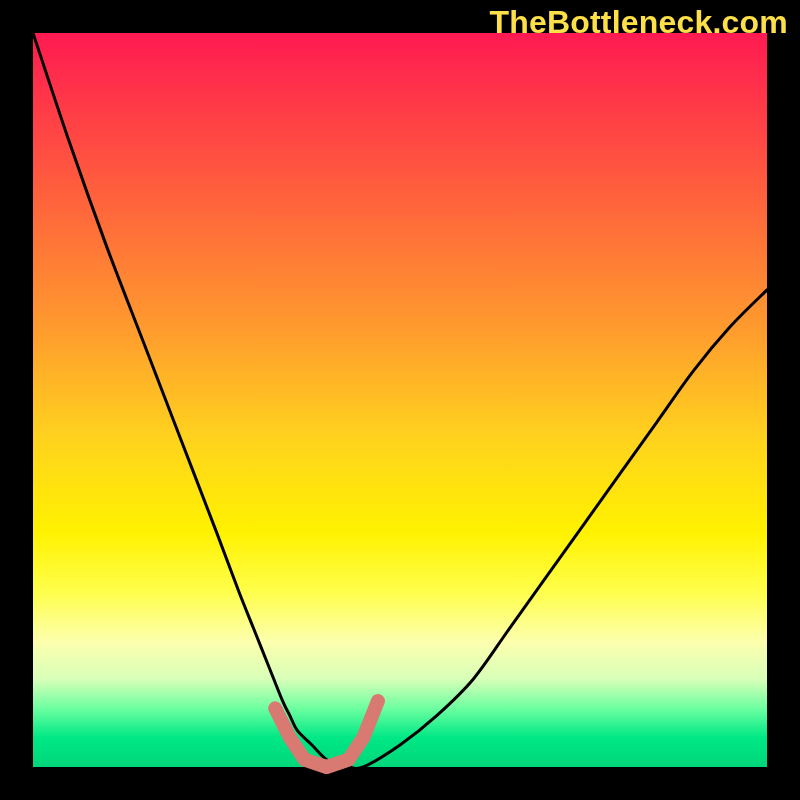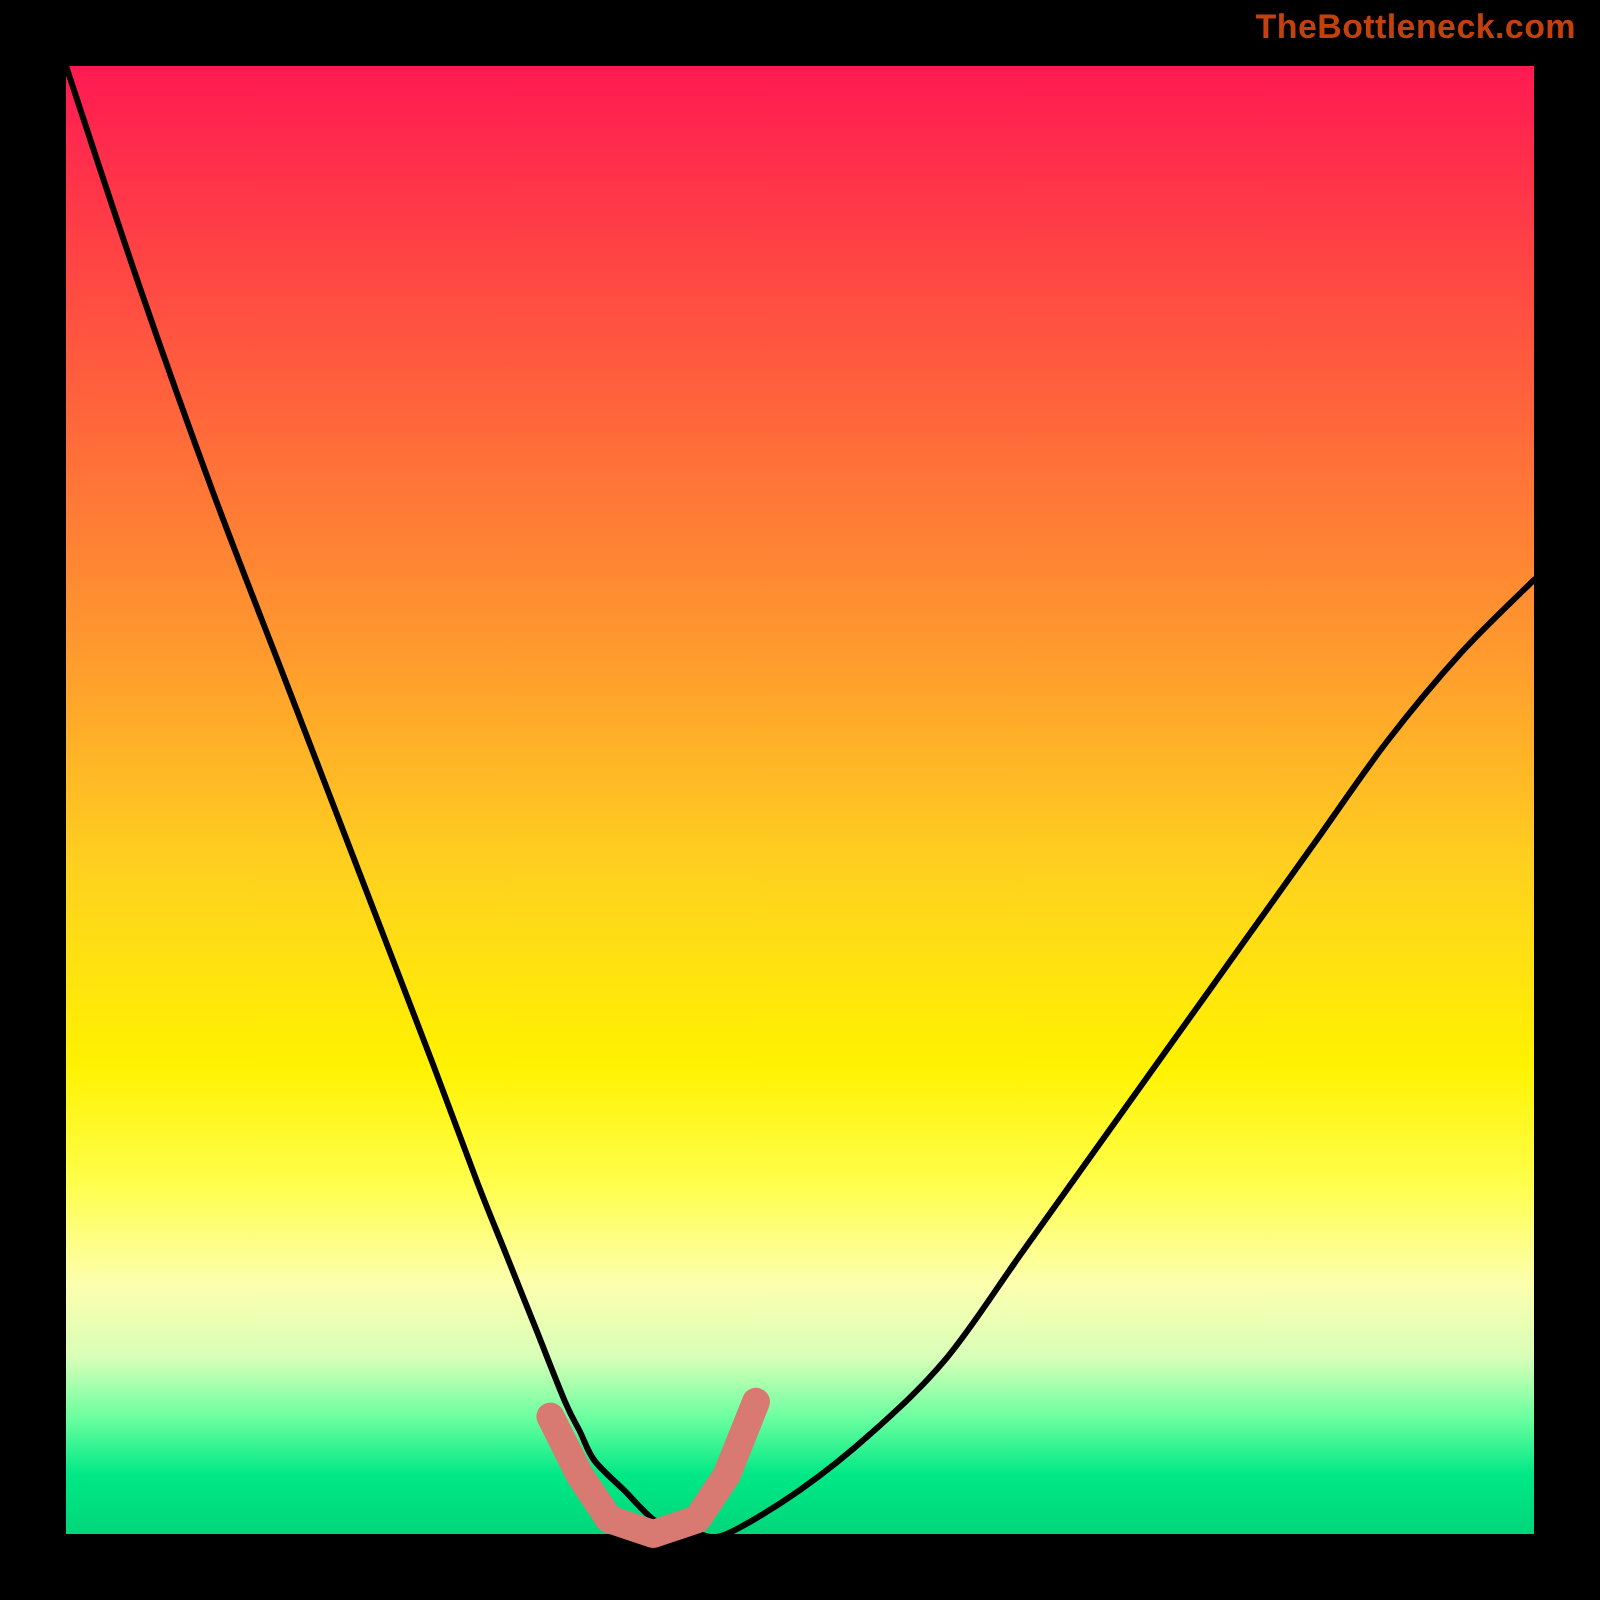--- a/index.html
+++ b/index.html
@@ -37,23 +37,23 @@
       #6dffa0 92%,
       #00e885 96%,
       #00d67a 100%
     );
   }
   .watermark {
     position: absolute;
     top: 4px;
     right: 12px;
     font-family: Arial, Helvetica, sans-serif;
-    font-size: 17px;
+    font-size: 32px;
     font-weight: 600;
-    color: #c2410c;
+    color: #fde047;
     letter-spacing: 0.2px;
   }
   svg.curve {
     position: absolute;
     top: 0;
     left: 0;
     width: 734px;
     height: 734px;
     overflow: visible;
   }

